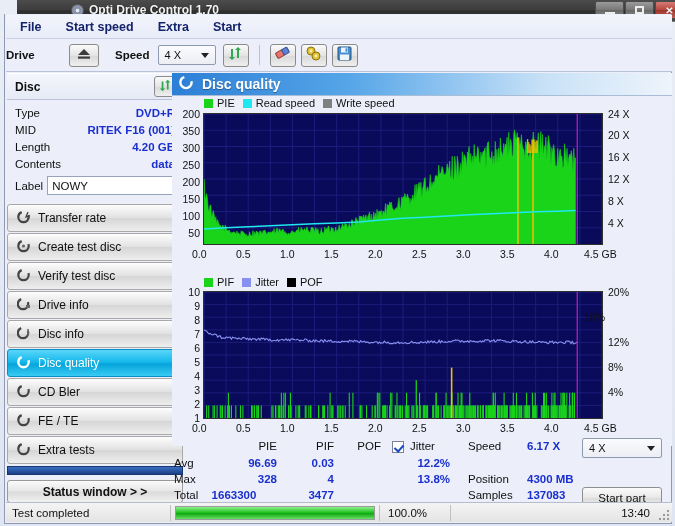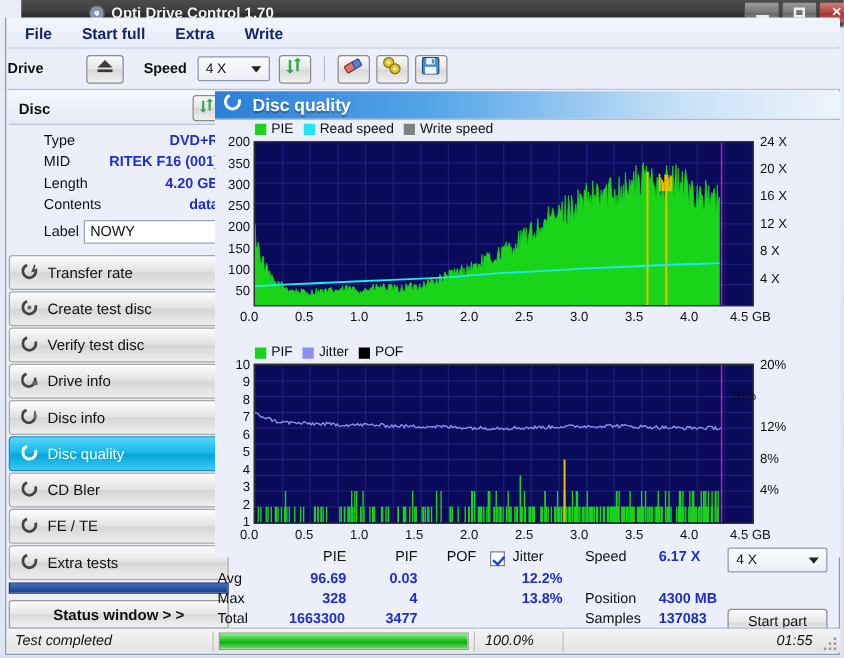--- a/index.html
+++ b/index.html
@@ -129,21 +129,21 @@
   .sep-v { width: 1px; height: 20px; background: #b8c0d4; }
 
   
   .leftcol { position: absolute; left: 2px; top: 59px; width: 176px; height: 432px; }
   .disc-head {
     height: 27px; background: linear-gradient(180deg,#f4f6fc,#e6eaf6);
     border-bottom: 1px solid #b9c2d8; border-top: 1px solid #ffffff;
     display: flex; align-items: center; justify-content: space-between;
     padding: 0 5px 0 8px;
   }
-  .disc-rows { padding: 4px 8px 2px 8px; margin-left: 20px; }
+  .disc-rows { padding: 4px 8px 2px 8px; }
   .disc-row {
     display: flex; justify-content: space-between; align-items: center;
     font-size: 11.5px; height: 17px;
   }
   .disc-row .k { color: #101010; }
   .disc-row .v { color: #1a2fcf; font-weight: bold; }
   .label-row { display: flex; align-items: center; gap: 4px; margin-top: 3px; }
   .label-input {
     flex: 1; height: 19px; background: #fff;
     border: 1px solid #97a3b9;
@@ -218,21 +218,21 @@
     border: 1px solid #8f8f8f; border-radius: 3px;
     display: flex; align-items: center; justify-content: center;
     font-size: 11.5px; color: #101010;
   }
 
   
   .statusbar {
     position: absolute; left: 1px; bottom: 1px; width: 666px; height: 20px;
     background: linear-gradient(180deg,#f4f4f4,#e4e4e4);
     border-top: 1px solid #b5bccd;
-    display: flex; align-items: center; font-style: italic;
+    display: flex; align-items: center;
   }
   .sb-cell { height: 18px; display: flex; align-items: center; font-size: 11.5px; color: #101010; }
   .progress-outer {
     height: 14px; background: #ffffff; border: 1px solid #9a9a9a;
     position: relative; overflow: hidden;
   }
   .progress-fill {
     height: 100%;
     background: linear-gradient(180deg,#8ef08e 0%, #22c322 45%, #13a813 55%, #66e066 100%);
   }
@@ -262,23 +262,23 @@
       <div class="win-btn close">
           <span>✕</span>
         </div>
     </div>
   </div>
 
   <div class="app">
 
     <div class="menubar">
       <div class="menu-item">File</div>
-      <div class="menu-item">Start full</div>
+      <div class="menu-item">Start speed</div>
       <div class="menu-item">Extra</div>
-      <div class="menu-item">Write</div>
+      <div class="menu-item">Start</div>
     </div>
 
     <div class="drivebar">
       <div class="lbl-bold" style="width:56px;">Drive</div>
 
 
       <div class="tbtn" style="margin-left:7px;width:30px">
         <span style="display:block">
           <svg width="16" height="13" viewBox="0 0 16 13">
             <polygon points="8,2 14,8 2,8" fill="#3c3c3c"></polygon>
@@ -980,21 +980,21 @@
       <div style="position:absolute;left:167px;top:19px;width:42px;text-align:right" class="num"></div>
       <div style="position:absolute;left:228px;top:19px;width:50px;text-align:right" class="num">12.2%</div>
 
       <div style="position:absolute;left:2px;top:35px" class="lab">Max</div>
       <div style="position:absolute;left:45px;top:35px;width:60px;text-align:right" class="num">328</div>
       <div style="position:absolute;left:110px;top:35px;width:52px;text-align:right" class="num">4</div>
       <div style="position:absolute;left:167px;top:35px;width:42px;text-align:right" class="num"></div>
       <div style="position:absolute;left:228px;top:35px;width:50px;text-align:right" class="num">13.8%</div>
 
       <div style="position:absolute;left:2px;top:51px" class="lab">Total</div>
-      <div style="position:absolute;left:44px;top:51px;width:60px;text-align:right" class="num">1663300</div>
+      <div style="position:absolute;left:32px;top:51px;width:60px;text-align:center" class="num">1663300</div>
       <div style="position:absolute;left:110px;top:51px;width:52px;text-align:right" class="num">3477</div>
       <div style="position:absolute;left:167px;top:51px;width:42px;text-align:right" class="num"></div>
 
       <div style="position:absolute;left:296px;top:2px" class="lab">Speed</div>
       <div style="position:absolute;left:355px;top:2px" class="num">6.17 X</div>
       <div style="position:absolute;left:296px;top:35px" class="lab">Position</div>
       <div style="position:absolute;left:355px;top:35px" class="num">4300 MB</div>
       <div style="position:absolute;left:296px;top:51px" class="lab">Samples</div>
       <div style="position:absolute;left:355px;top:51px" class="num">137083</div>
 
@@ -1009,21 +1009,21 @@
       <div class="sb-cell" style="width:164px;padding-left:6px">Test completed</div>
       <div style="width:1px;height:16px;background:#c0c0c0"></div>
       <div style="width:208px;padding:0 4px">
         <div class="progress-outer">
           <div class="progress-fill" id="pbfill" style="width: 100%;"></div>
         </div>
       </div>
       <div style="width:1px;height:16px;background:#c0c0c0"></div>
       <div class="sb-cell" style="width:70px;padding-left:8px">100.0%</div>
       <div style="width:1px;height:16px;background:#c0c0c0"></div>
-      <div class="sb-cell" style="flex:1;justify-content:flex-end;padding-right:22px">01:55</div>
+      <div class="sb-cell" style="flex:1;justify-content:flex-end;padding-right:22px">13:40</div>
       <div class="grip">
         <i style="right:0;bottom:0"></i>
           <i style="right:4px;bottom:0"></i>
           <i style="right:8px;bottom:0"></i>
         <i style="right:0;bottom:4px"></i>
           <i style="right:4px;bottom:4px"></i>
         <i style="right:0;bottom:8px"></i>
       </div>
     </div>
 

